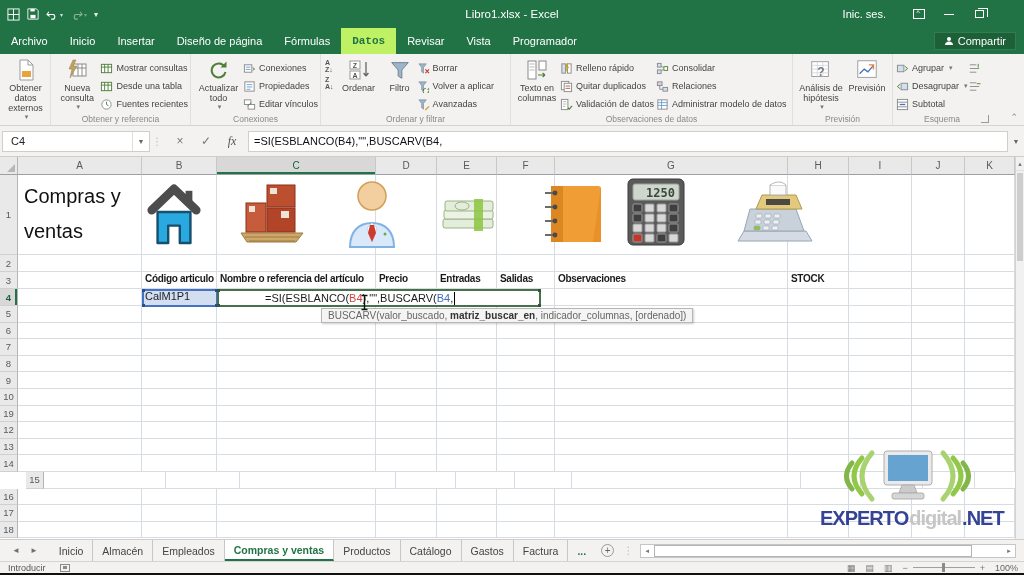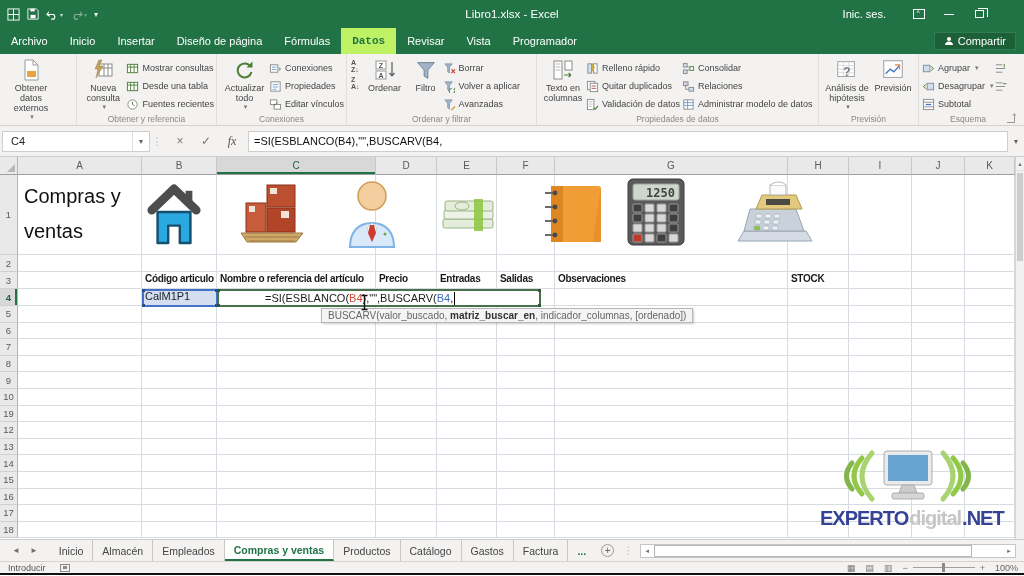--- a/index.html
+++ b/index.html
@@ -182,21 +182,21 @@
     <svg width="10" height="10" viewBox="0 0 10 10">
         <circle cx="5" cy="3" r="2" fill="#fff"></circle>
         <path d="M1 9c0-2.2 1.8-3.4 4-3.4S9 6.8 9 9z" fill="#fff"></path>
       </svg>
     <span>Compartir</span>
   </span>
 </div>
 
 <div class="ribbon">
 
-  <div class="rgrp" style="width:77px;">
+  <div class="rgrp" style="width:51px;">
     <div class="bigbtn has-dd" style="width:56px;">
       <span class="bico">
         <svg width="24" height="24" viewBox="0 0 24 24">
             <path d="M6 2h8l5 5v15H6z" fill="#fff" stroke="#9a9a9a"></path>
             <path d="M14 2v5h5" fill="none" stroke="#9a9a9a"></path>
             <rect x="8" y="13" width="9" height="6" fill="#e8a33d"></rect>
           </svg>
       </span>
       <span>Obtener datos externos</span>
     </div>
@@ -416,21 +416,21 @@
       <div class="smallbtn">
         <span class="sico">
             <svg width="13" height="13" viewBox="0 0 14 14">
               <rect x="2" y="2" width="10" height="10" fill="#fff" stroke="#8a8a8a"></rect>
               <path d="M2 5h10M2 8h10M6 2v10" stroke="#6a9fd8"></path>
             </svg>
           </span>
         <span>Administrar modelo de datos</span>
       </div>
     </div>
-    <div class="glabel">Propiedades de datos</div>
+    <div class="glabel">Observaciones de datos</div>
   </div>
 
   <div class="rgrp" style="width:100px;">
     <div class="bigbtn has-dd" style="width:50px;">
       <span class="bico">
         <svg width="24" height="24" viewBox="0 0 26 26">
             <rect x="3" y="4" width="18" height="16" fill="#fff" stroke="#9a9a9a"></rect>
             <path d="M3 8h18M3 12h18M3 16h18M9 4v16M15 4v16" stroke="#d4d9e0"></path>
             <text x="13" y="19" font-size="13" fill="#7a7a7a" text-anchor="middle" font-weight="bold">?</text>
           </svg>
@@ -728,21 +728,21 @@
         <div class="cell" style="width: 159px;"></div>
         <div class="cell" style="width: 61px;"></div>
         <div class="cell" style="width: 60px;"></div>
         <div class="cell" style="width: 58px;"></div>
         <div class="cell" style="width: 233px;"></div>
         <div class="cell" style="width: 61px;"></div>
         <div class="cell" style="width: 63px;"></div>
         <div class="cell" style="width: 53px;"></div>
         <div class="cell" style="width: 50px;"></div>
       </div>
-      <div class="grow" style="height: 16.6px;">
+      <div class="grow" style="height: 16.6px; padding-left: 26px;">
         <div class="rh">15</div>
         <div class="cell" style="width: 124px;"></div>
         <div class="cell" style="width: 75px;"></div>
         <div class="cell" style="width: 159px;"></div>
         <div class="cell" style="width: 61px;"></div>
         <div class="cell" style="width: 60px;"></div>
         <div class="cell" style="width: 58px;"></div>
         <div class="cell" style="width: 233px;"></div>
         <div class="cell" style="width: 61px;"></div>
         <div class="cell" style="width: 63px;"></div>

